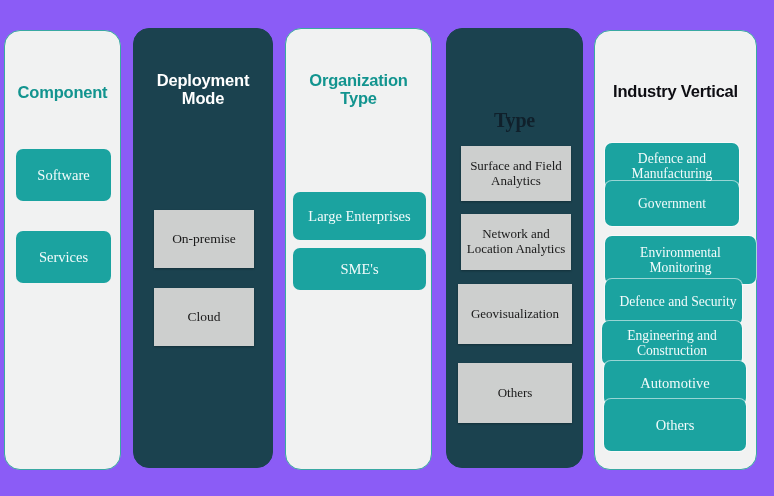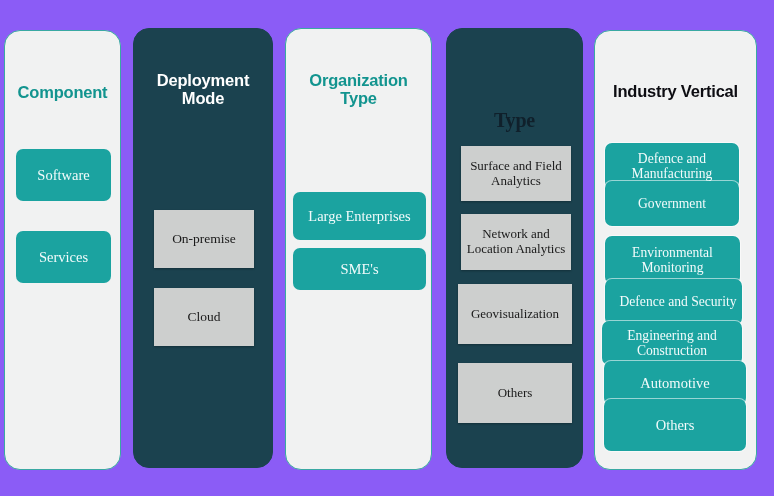--- a/index.html
+++ b/index.html
@@ -154,21 +154,21 @@
     <div class="pill grey" style="left:11px; top:334px; width:114px; height:60px;">Others</div>
   </div>
 
   <div class="column light" style="left:594px; top:30px; width:163px; height:440px;">
     <div class="col-header black" style="top:51px;">Industry Vertical</div>
 
     <div class="pill teal stacked sm" style="left:10px; top:112px; width:134px; height:46px;">Defence and Manufacturing</div>
 
     <div class="pill teal stacked sm" style="left:10px; top:150px; width:134px; height:45px;">Government</div>
 
-    <div class="pill teal stacked sm" style="left:10px; top:205px; width:135px; height:48px;text-align:center;">Environmental Monitoring</div>
+    <div class="pill teal stacked sm" style="left:10px; top:205px; width:151px; height:48px;text-align:center;">Environmental Monitoring</div>
 
     <div class="pill teal stacked sm" style="left:10px; top:248px; width:137px; height:46px;padding-left:14px;">Defence and Security</div>
 
     <div class="pill teal stacked sm" style="left:7px; top:290px; width:140px; height:44px;">Engineering and Construction</div>
 
     <div class="pill teal stacked" style="left:9px; top:330px; width:142px; height:44px;text-align:right;">Automotive</div>
 
     <div class="pill teal stacked" style="left:9px; top:368px; width:142px; height:52px;">Others</div>
   </div>
 

